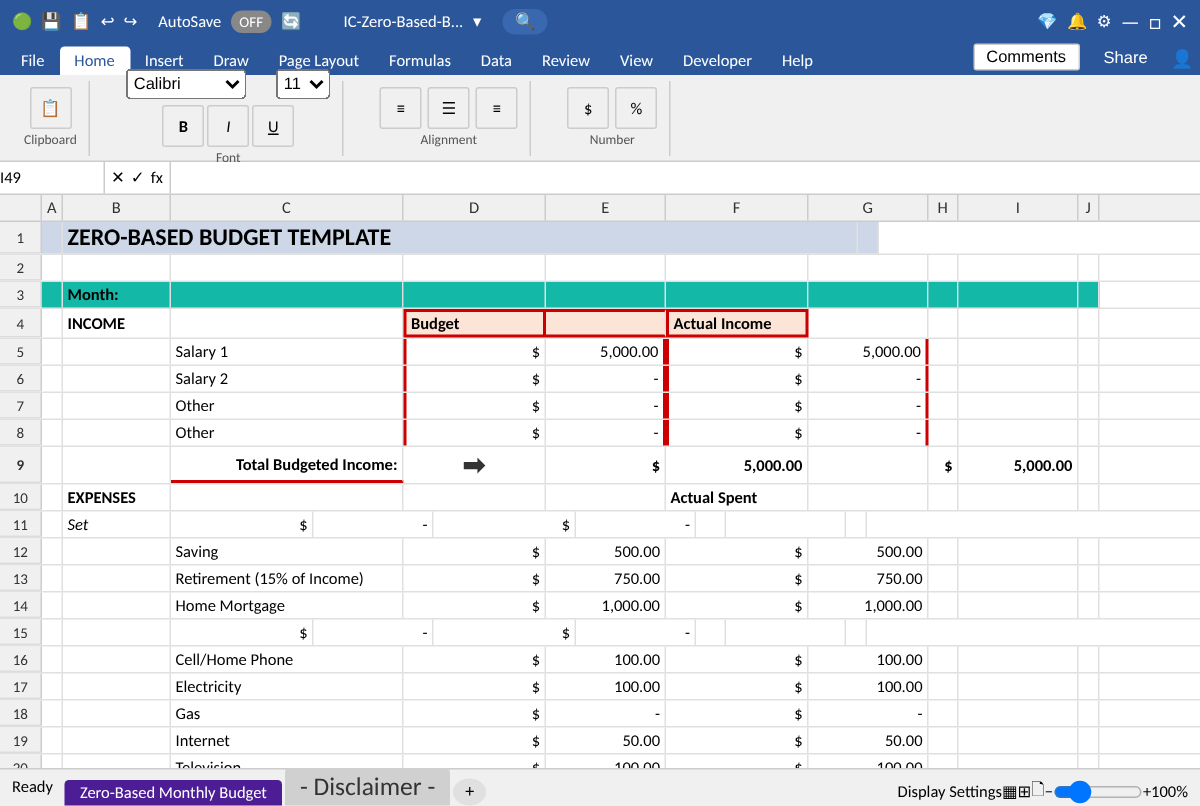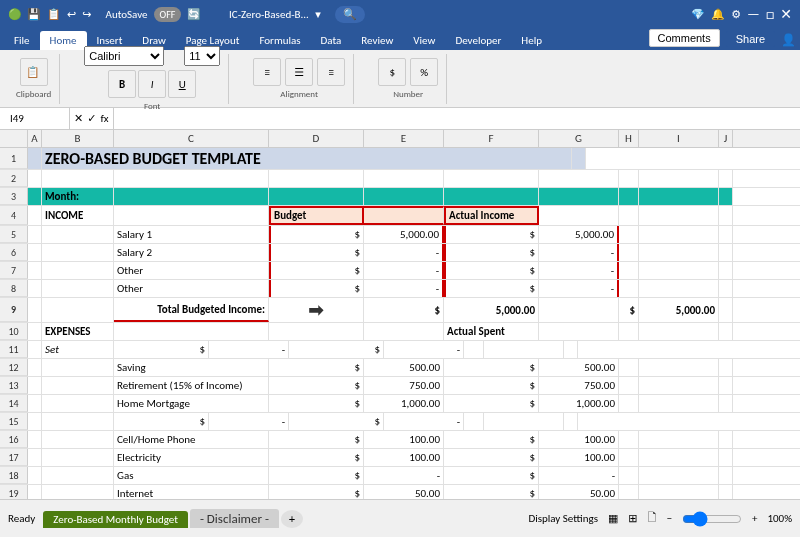--- a/index.html
+++ b/index.html
@@ -79,21 +79,21 @@
       display: flex;
       align-items: center;
       height: 22px;
       border-bottom: 1px solid #ccc;
       background: white;
       font-size: 11px;
     }
     .name-box {
       width: 70px;
       border-right: 1px solid #ccc;
-      padding: 0 10px;
+      padding: 0 0;
       height: 100%;
       display: flex;
       align-items: center;
       font-size: 11px;
     }
     .formula-icons {
       display: flex;
       align-items: center;
       padding: 0 4px;
       gap: 4px;
@@ -173,46 +173,46 @@
     .cw-f { min-width: 95px; width: 95px; }
     .cw-g { min-width: 80px; width: 80px; }
     .cw-h { min-width: 20px; width: 20px; }
     .cw-i { min-width: 80px; width: 80px; }
     .cw-j { min-width: 14px; width: 14px; }
 
     
     .status-bar {
       background: #f0f0f0;
       border-top: 1px solid #ccc;
-      height: 38px;
-      display: flex;
-      align-items: center;
+      height: 25px;
+      display: flex;
+      align-items: flex-end;
       justify-content: space-between;
       padding: 0 8px;
       font-size: 11px;
       position: fixed;
       bottom: 0;
       width: 800px;
     }
     .status-left { display: flex; align-items: center; gap: 8px; }
-    .status-right { display: flex; align-items: center; gap: 10px; }
+    .status-right { display: flex; align-items: center; gap: 0; }
     .sheet-tab {
       padding: 2px 10px;
-      background: #4d7c0f;
+      background: #4c1d95;
       color: white;
       border-radius: 3px 3px 0 0;
       font-size: 11px;
       cursor: pointer;
     }
     .sheet-tab-gray {
       padding: 2px 10px;
       background: #d0d0d0;
       color: #333;
       border-radius: 3px 3px 0 0;
-      font-size: 13px;
+      font-size: 17px;
       cursor: pointer;
     }
     .total-row { font-weight: bold; }
 
     .scroll-container {
       height: 400px;
       overflow-y: auto;
       overflow-x: hidden;
     }
     .scroll-container::-webkit-scrollbar { width: 12px; }

